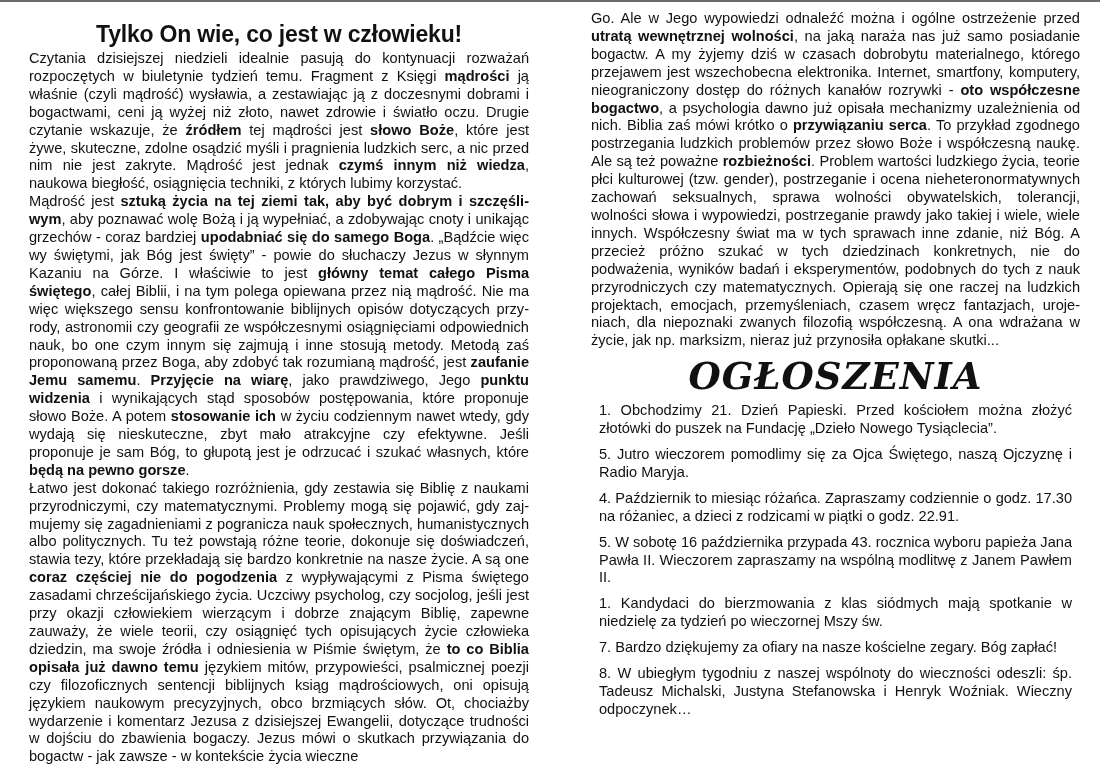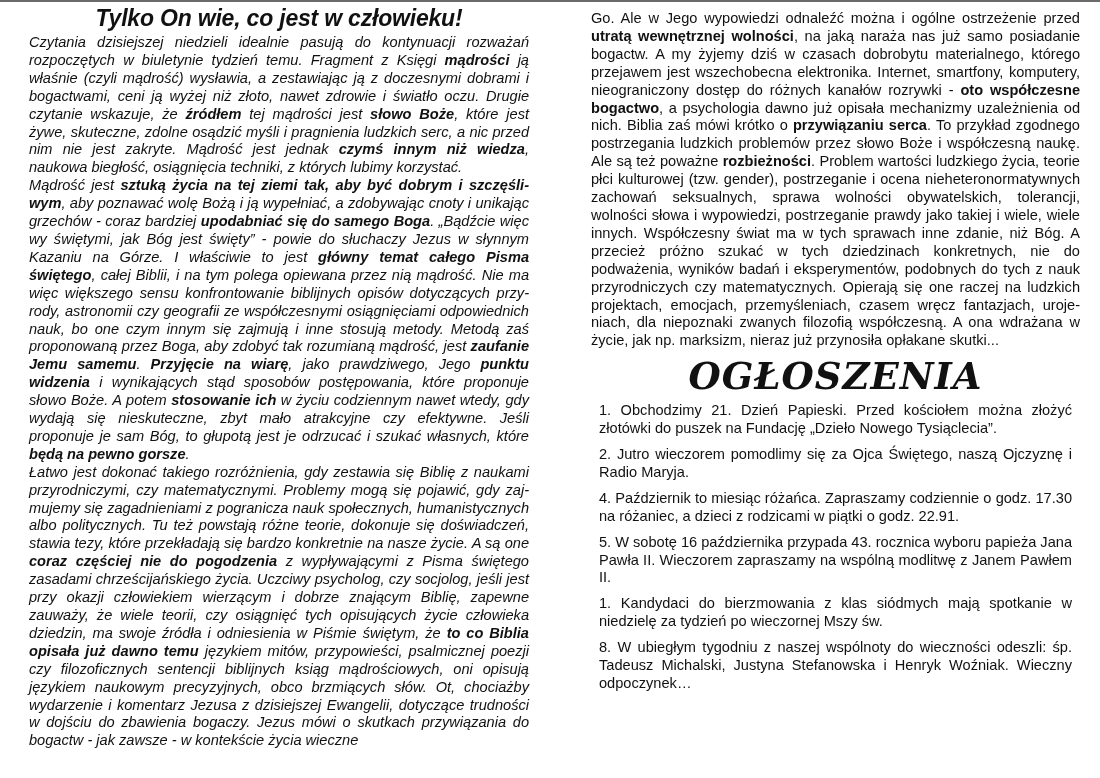--- a/index.html
+++ b/index.html
@@ -5,21 +5,21 @@
     html, body { margin: 0; padding: 0; background: #ffffff; }
     body {
       width: 1100px; height: 778px; overflow: hidden;
       border-top: 2px solid #6b6b6b;
       box-sizing: border-box;
       font-family: "Liberation Sans", sans-serif;
       color: #111;
     }
     .page { display: flex; width: 1100px; height: 776px; }
     .col { box-sizing: border-box; }
-    .col-left { width: 550px; padding: 2px 21px 0 29px; font-style: italic; }
+    .col-left { width: 550px; padding: 18px 21px 0 29px; }
     .col-right { width: 550px; padding: 8px 20px 0 41px; }
     .title {
       font-family: "Liberation Sans", sans-serif;
       font-weight: bold; font-size: 23px; text-align: center;
       margin: 0 0 2px 0; line-height: 28px; letter-spacing: -0.2px;
     }
     .para {
       font-size: 14.6px; line-height: 17.9px; text-align: justify;
       margin: 0; hyphens: manual;
     }
@@ -44,20 +44,21 @@
         <p class="para"><span>Łatwo jest dokonać takiego rozróżnienia, gdy zestawia się Biblię z naukami przyrodniczymi, czy matematycznymi. Problemy mogą się pojawić, gdy zaj­mujemy się zagadnieniami z pogranicza nauk społecznych, humanisty­cznych albo politycznych. Tu też powstają różne teorie, dokonuje się do­świadczeń, stawia tezy, które przekładają się bardzo konkretnie na nasze życie. A są one </span><b>coraz częściej nie do pogodzenia</b><span> z wypływającymi z Pi­sma świętego zasadami chrześcijańskiego życia. Uczciwy psycholog, czy socjolog, jeśli jest przy okazji człowiekiem wierzącym i dobrze znającym Biblię, zapewne zauważy, że wiele teorii, czy osiągnięć tych opisujących życie człowieka dziedzin, ma swoje źródła i odniesienia w Piśmie świętym, że </span><b>to co Biblia opisała już dawno temu</b><span> językiem mitów, przypowieści, psalmicznej poezji czy filozoficznych sentencji biblijnych ksiąg mądrościo­wych, oni opisują językiem naukowym precyzyjnych, obco brzmiących słów. Ot, chociażby wydarzenie i komentarz Jezusa z dzisiejszej Ewangelii, dotyczące trudności w dojściu do zbawienia bogaczy. Jezus mówi o skut­kach przywiązania do bogactw - jak zawsze - w kontekście życia wieczne­</span></p>
       </div>
   </div>
   <div class="col col-right">
     <div id="article-cont">
         <p class="para"><span>Go. Ale w Jego wypowiedzi odnaleźć można i ogólne ostrzeżenie przed </span><b>utratą wewnętrznej wolności</b><span>, na jaką naraża nas już samo posiadanie bogactw. A my żyjemy dziś w czasach dobrobytu materialnego, którego przejawem jest wszechobecna elektronika. Internet, smartfony, komputery, nieograniczony dostęp do różnych kanałów rozrywki - </span><b>oto współczesne bogactwo</b><span>, a psychologia dawno już opisała mechanizmy uzależnienia od nich. Biblia zaś mówi krótko o </span><b>przywiązaniu serca</b><span>. To przykład zgodne­go postrzegania ludzkich problemów przez słowo Boże i współczesną naukę. Ale są też poważne </span><b>rozbieżności</b><span>. Problem wartości ludzkiego życia, teorie płci kulturowej (tzw. gender), postrzeganie i ocena  niehetero­normatywnych zachowań seksualnych, sprawa wolności obywatelskich, tolerancji, wolności słowa i wypowiedzi, postrzeganie prawdy jako takiej i wiele, wiele innych. Współczesny świat ma w tych sprawach inne zdanie, niż Bóg. A przecież próżno szukać w tych dziedzinach konkretnych, nie do podważenia, wyników badań i eksperymentów, podobnych do tych z nauk przyrodniczych czy matematycznych. Opierają się one raczej na ludzkich projektach, emocjach, przemyśleniach, czasem wręcz fantazjach, uroje­niach, dla niepoznaki zwanych filozofią współczesną. A ona wdrażana w życie, jak np. marksizm, nieraz już przynosiła opłakane skutki...</span></p>
       </div>
     <h2 class="ann-title">OGŁOSZENIA</h2>
     <ul class="ann-list" id="ann-list">
         <li class="ann-item">1. Obchodzimy 21. Dzień Papieski. Przed kościołem można złożyć złotówki do puszek na Fundację „Dzieło Nowego Tysiąclecia”.</li>
-        <li class="ann-item">2. Jutro wieczorem pomodlimy się za Ojca Świętego, naszą Ojczyznę i Radio Maryja.</li>
+        <li class="ann-item">5. Jutro wieczorem pomodlimy się za Ojca Świętego, naszą Ojczyznę i Radio Maryja.</li>
         <li class="ann-item">4. Październik to miesiąc różańca. Zapraszamy codziennie o godz. 17.30 na różaniec, a dzieci z rodzicami w piątki o godz. 22.91.</li>
         <li class="ann-item">5. W sobotę 16 października przypada 43. rocznica wyboru papieża Jana Pawła II. Wieczorem zapraszamy na wspólną modlitwę z Janem Pawłem II.</li>
         <li class="ann-item">1. Kandydaci do bierzmowania z klas siódmych mają spotkanie w niedzielę za tydzień po wieczornej Mszy św.</li>
+        <li class="ann-item">7. Bardzo dziękujemy za ofiary na nasze kościelne zegary. Bóg zapłać!</li>
         <li class="ann-item">8. W ubiegłym tygodniu z naszej wspólnoty do wieczności odeszli: śp. Tadeusz Michalski, Justyna Stefanowska i Henryk Woźniak. Wieczny odpoczynek…</li>
       </ul>
   </div>
 </div>
 
 </body></html>

